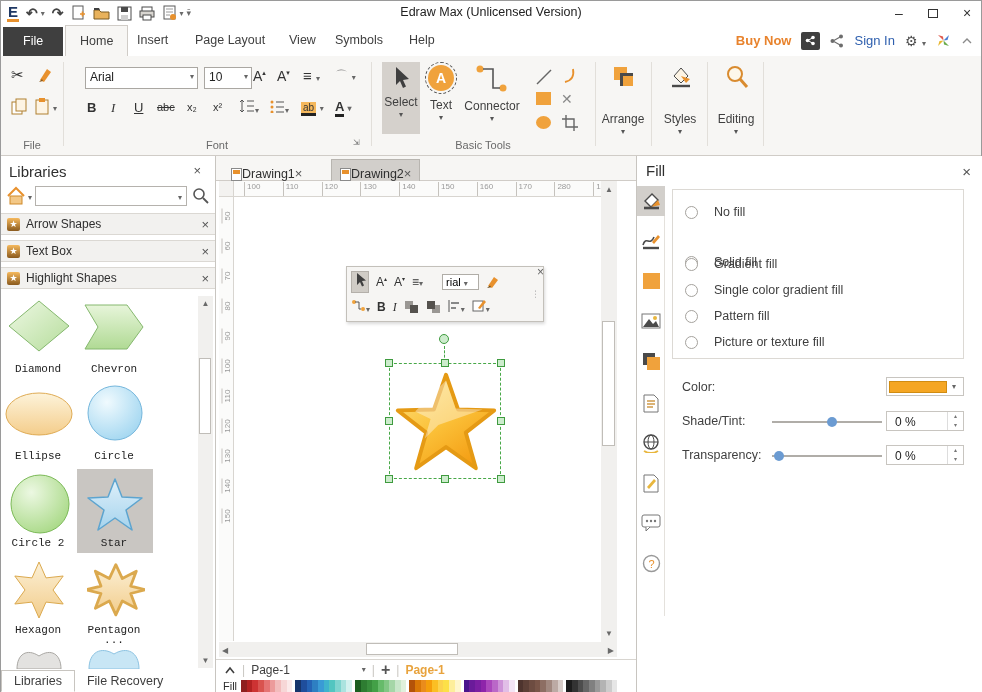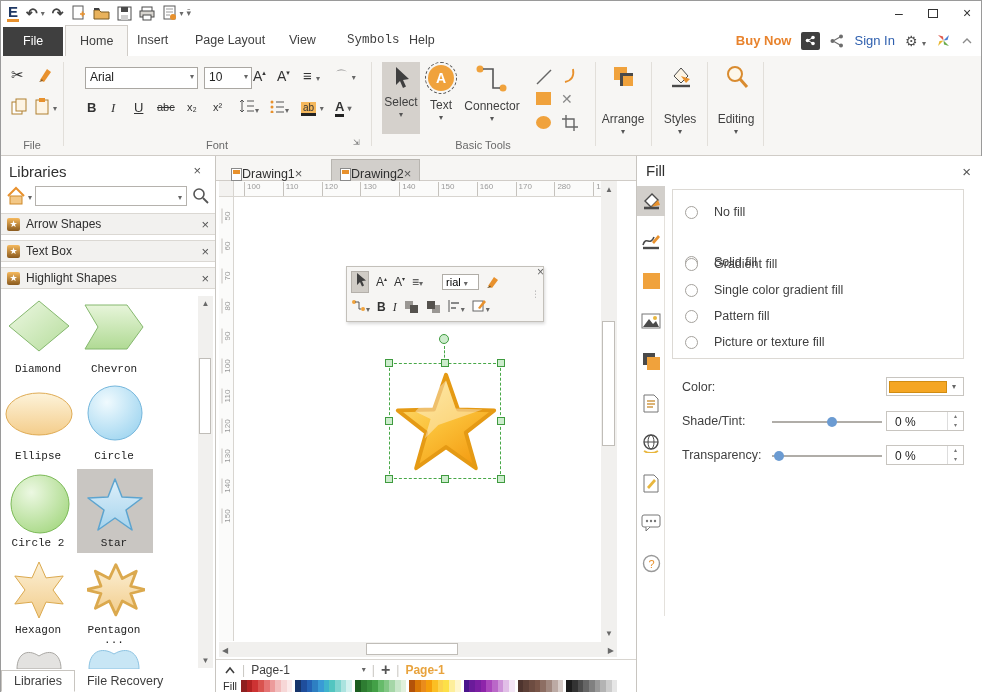--- a/index.html
+++ b/index.html
@@ -151,34 +151,35 @@
           <rect x="4" y="9" width="8" height="5" fill="#fff" stroke="#4a4a4a"></rect>
         </svg>
       <svg width="15" height="16">
           <rect x="2" y="1" width="11" height="13" fill="#fff" stroke="#5a5a5a"></rect>
           <path d="M4,4 h7 M4,7 h7 M4,10 h4" stroke="#9a9a9a"></path>
           <circle cx="11" cy="12" r="3" fill="#e8912d"></circle>
         </svg>
       <span class="mini-dd">▾</span>
       <span class="mini-dd" style="font-size:9px;">▾̄</span>
     </div>
+    <div class="title-text">Edraw Max (Unlicensed Version)</div>
     <div class="wincontrols">
       <span class="wc">–</span>
       <span class="wc"><span class="wc-box"></span></span>
       <span class="wc">×</span>
     </div>
   </div>
 
   <div class="tabrow">
     <div class="rtab file" style="left:2px;">File</div>
     <div class="rtab active" style="left:64px;">Home</div>
     <div class="rtab" style="left:122px;">Insert</div>
     <div class="rtab" style="left:180px;">Page Layout</div>
     <div class="rtab" style="left:274px;">View</div>
-    <div class="rtab" style="left:332px;font-family:Liberation Mono, monospace;">Symbols</div>
+    <div class="rtab" style="left:320px;">Symbols</div>
     <div class="rtab" style="left:394px;">Help</div>
     <div class="tr-right">
       <span class="buynow">Buy Now</span>
       <span class="giftbox">
           <svg width="11" height="11">
             <circle cx="8" cy="2.5" r="1.8" fill="#fff"></circle>
             <circle cx="2.5" cy="5.5" r="1.8" fill="#fff"></circle>
             <circle cx="8" cy="8.5" r="1.8" fill="#fff"></circle>
             <path d="M3,5.5 L8,2.5 M3,5.5 L8,8.5" stroke="#fff"></path>
           </svg>

